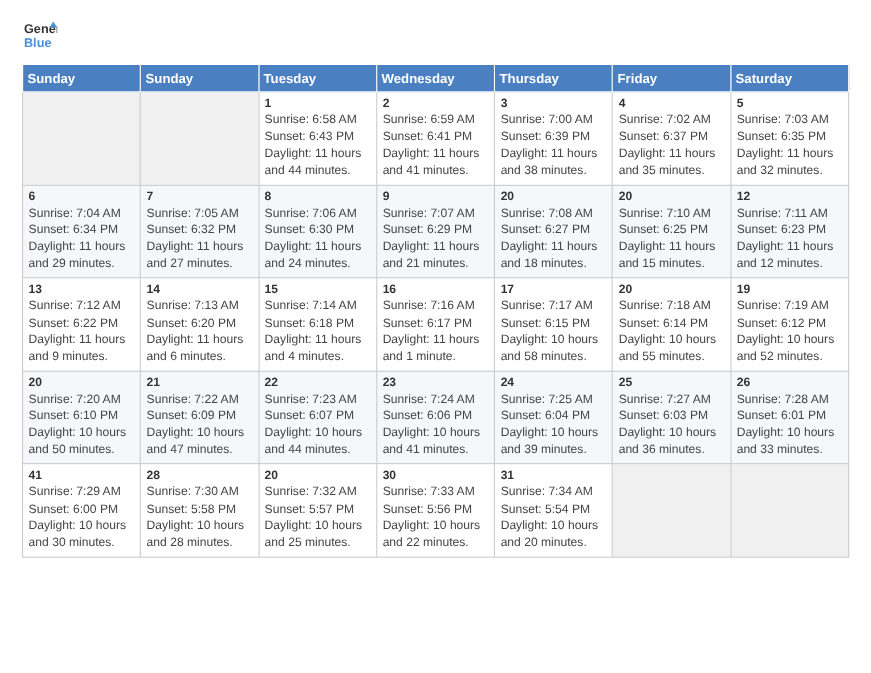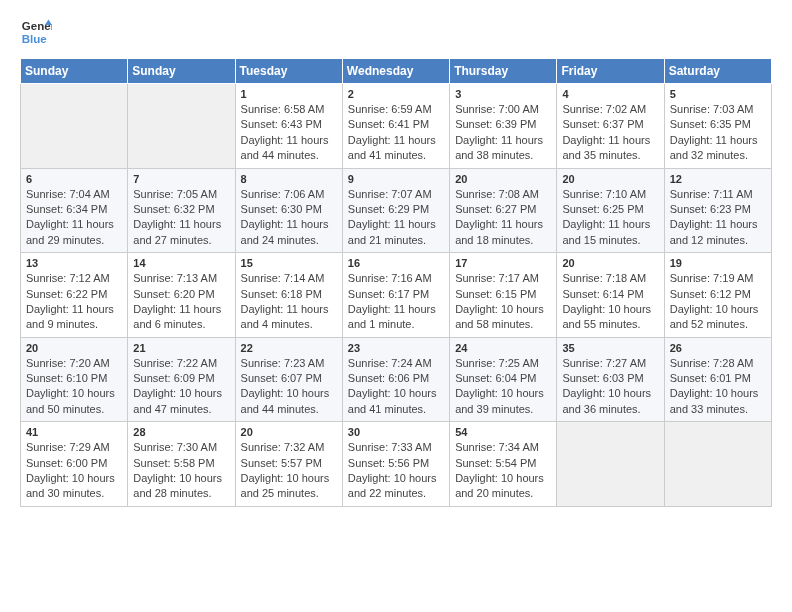--- a/index.html
+++ b/index.html
@@ -212,21 +212,21 @@
           </td>
           <td>
             <span class="day-num">23</span>
             <div class="day-info">Sunrise: 7:24 AM<br>Sunset: 6:06 PM<br>Daylight: 10 hours and 41 minutes.</div>
           </td>
           <td>
             <span class="day-num">24</span>
             <div class="day-info">Sunrise: 7:25 AM<br>Sunset: 6:04 PM<br>Daylight: 10 hours and 39 minutes.</div>
           </td>
           <td>
-            <span class="day-num">35</span>
+            <span class="day-num">25</span>
             <div class="day-info">Sunrise: 7:27 AM<br>Sunset: 6:03 PM<br>Daylight: 10 hours and 36 minutes.</div>
           </td>
           <td>
             <span class="day-num">26</span>
             <div class="day-info">Sunrise: 7:28 AM<br>Sunset: 6:01 PM<br>Daylight: 10 hours and 33 minutes.</div>
           </td>
         </tr>
         <tr>
           <td>
             <span class="day-num">41</span>
@@ -238,21 +238,21 @@
           </td>
           <td>
             <span class="day-num">20</span>
             <div class="day-info">Sunrise: 7:32 AM<br>Sunset: 5:57 PM<br>Daylight: 10 hours and 25 minutes.</div>
           </td>
           <td>
             <span class="day-num">30</span>
             <div class="day-info">Sunrise: 7:33 AM<br>Sunset: 5:56 PM<br>Daylight: 10 hours and 22 minutes.</div>
           </td>
           <td>
-            <span class="day-num">54</span>
+            <span class="day-num">31</span>
             <div class="day-info">Sunrise: 7:34 AM<br>Sunset: 5:54 PM<br>Daylight: 10 hours and 20 minutes.</div>
           </td>
           <td class="empty"></td>
           <td class="empty"></td>
         </tr>
       </tbody>
   </table>
 </div>
 
 </body></html>

